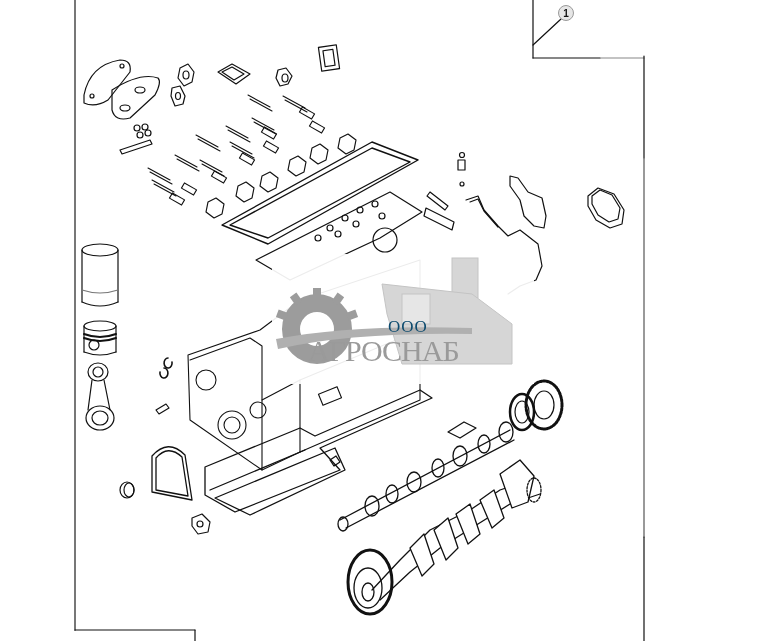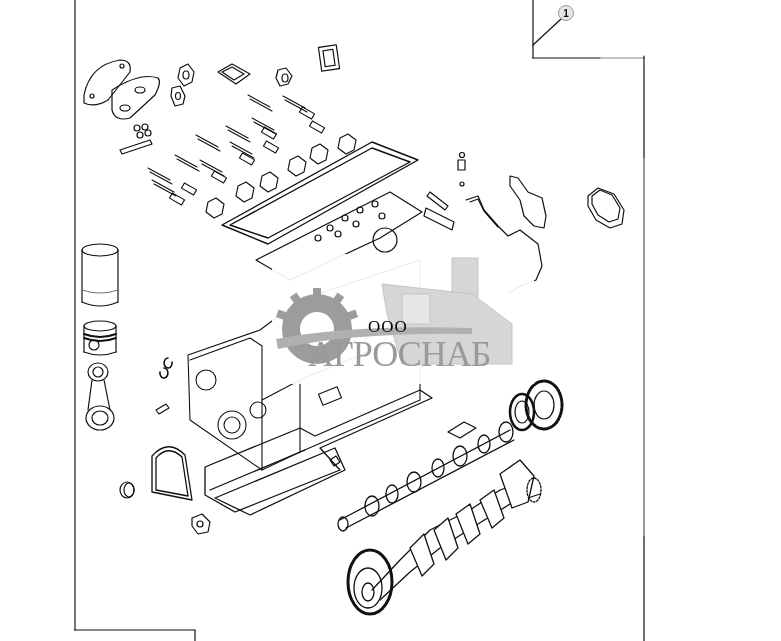--- a/index.html
+++ b/index.html
@@ -1,22 +1,22 @@
 <!DOCTYPE html>
 <html><head>
   <meta charset="utf-8">
   <style>
     html, body { margin: 0; padding: 0; background: #ffffff; }
     body { width: 781px; height: 641px; position: relative; overflow: hidden; font-family: "Liberation Sans", sans-serif; }
     .canvas { position: absolute; left: 0; top: 0; width: 781px; height: 641px; }
     .frame-svg { position: absolute; left: 0; top: 0; }
     .callout { position: absolute; left: 558px; top: 5px; width: 16px; height: 16px; border-radius: 50%; background: #e6e6e6; border: 1px solid #9a9a9a; box-sizing: border-box; font-size: 10px; font-weight: bold; color: #111; display: flex; align-items: center; justify-content: center; cursor: pointer; }
     .watermark { position: absolute; left: 272px; top: 254px; width: 262px; height: 130px; background: rgba(255,255,255,0.92); }
-    .wm-ooo { position: absolute; left: 368px; top: 317px; font-family: "Liberation Serif", serif; font-size: 17px; color: #000000; letter-spacing: 1px; }
-    .wm-name { position: absolute; left: 308px; top: 336px; font-family: "Liberation Serif", serif; font-size: 36px; color: #9a9a9a; letter-spacing: -1px; line-height: 1; }
+    .wm-ooo { position: absolute; left: 388px; top: 317px; font-family: "Liberation Serif", serif; font-size: 17px; color: #0c4a6e; letter-spacing: 1px; }
+    .wm-name { position: absolute; left: 308px; top: 336px; font-family: "Liberation Serif", serif; font-size: 30px; color: #9a9a9a; letter-spacing: -1px; line-height: 1; }
   </style>
 </head>
 <body>
 
 <div class="canvas">
   <svg class="frame-svg" width="781" height="641" viewBox="0 0 781 641" fill="none" stroke="#111" stroke-width="1.2" stroke-linejoin="round" stroke-linecap="round">
 
     <g>
       <line x1="75" y1="0" x2="75" y2="630" stroke="#777" stroke-width="2"></line>
       <line x1="75" y1="630" x2="195" y2="630" stroke="#111" stroke-width="1.2"></line>

